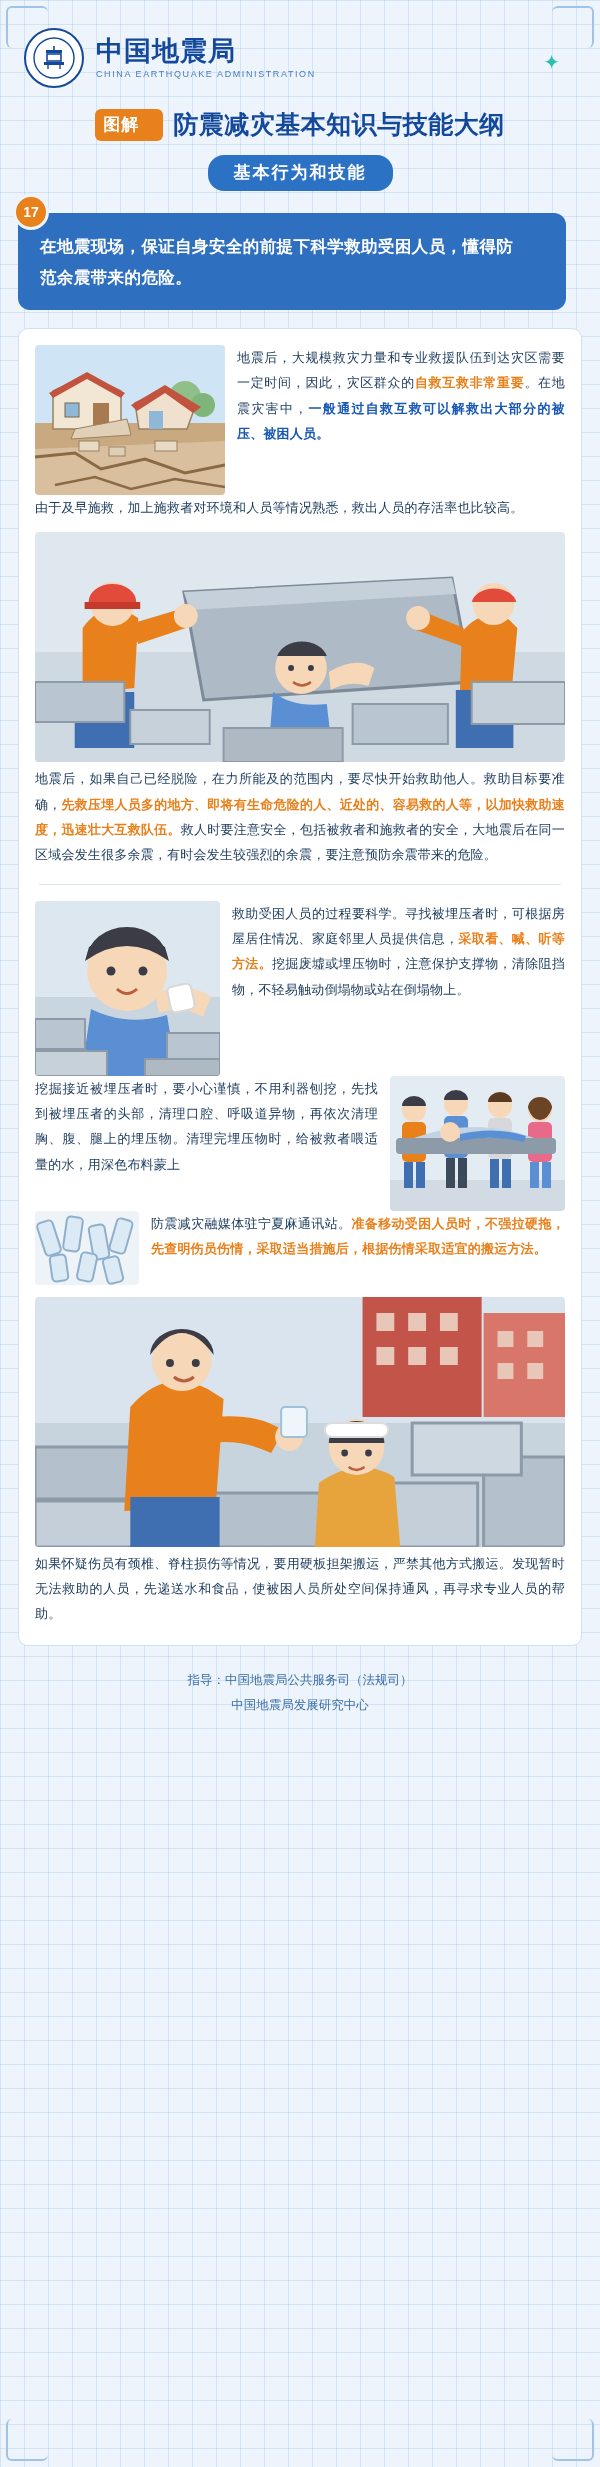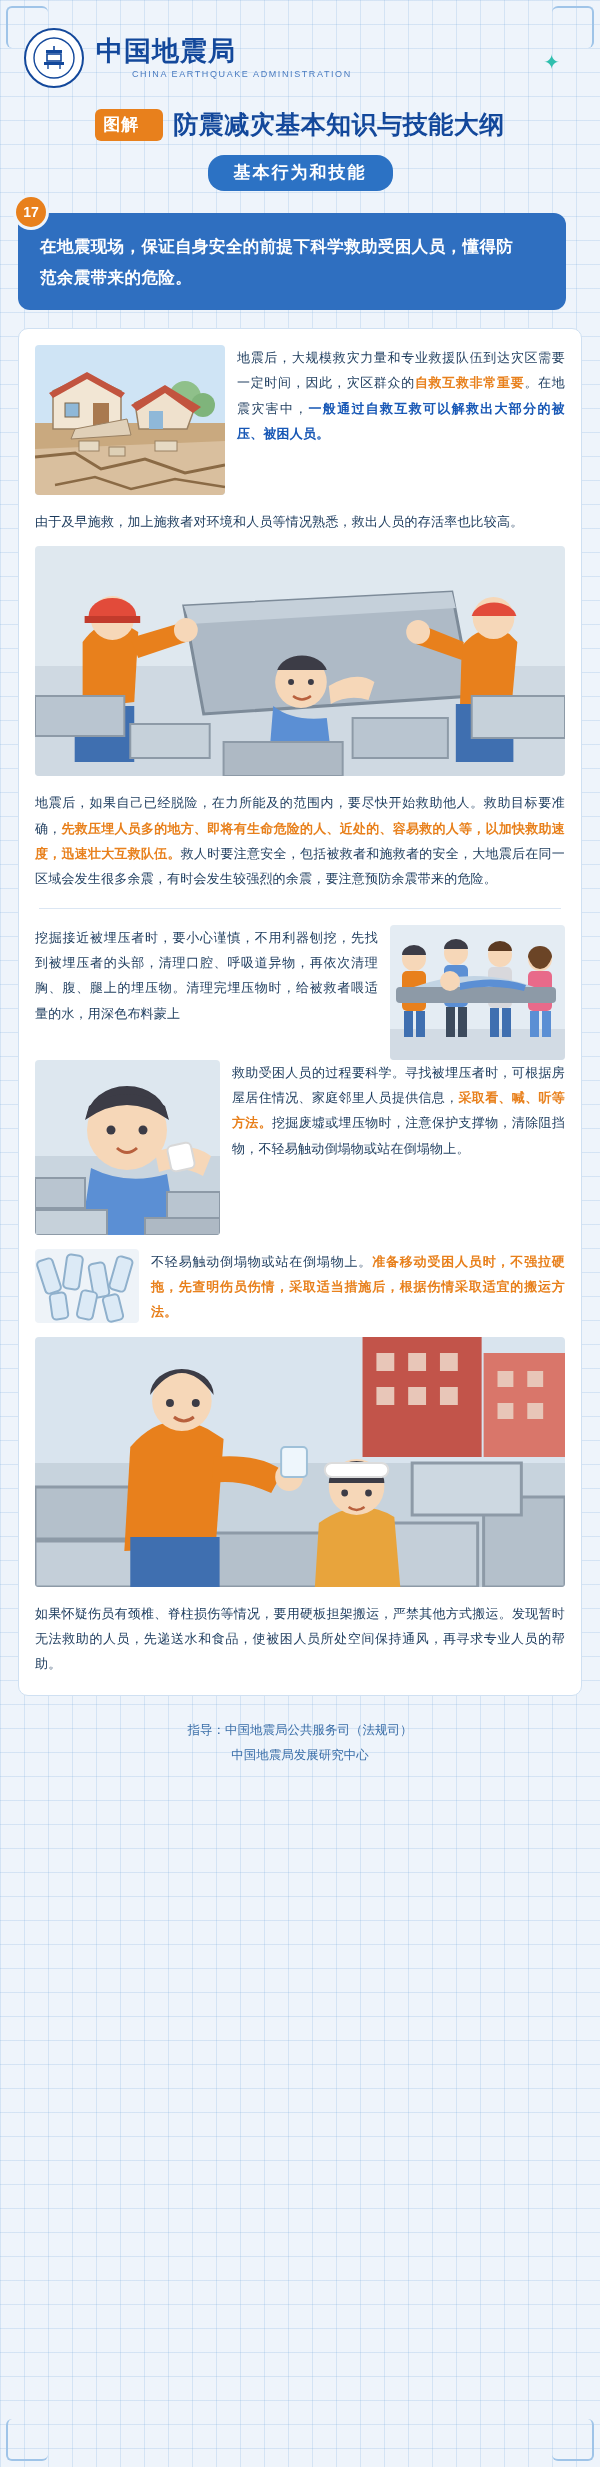--- a/index.html
+++ b/index.html
@@ -54,21 +54,20 @@
     font-size: 27px;
     font-weight: bold;
     color: #13489b;
     letter-spacing: 1px;
   }
   .org-en {
     font-size: 9px;
     color: #4a7bc0;
     letter-spacing: 1.6px;
     margin-top: 5px;
-    padding-left: 36px;
   }
   .sparkle {
     position: absolute;
     right: 26px;
     top: 34px;
     color: #2fbfae;
     font-size: 20px;
     line-height: 1;
   }
   
@@ -158,21 +157,21 @@
     letter-spacing: 0.2px;
   }
   .hl-orange { color: #e8801c; font-weight: bold; }
   .hl-blue { color: #1757b5; font-weight: bold; }
   .row {
     display: flex;
     gap: 12px;
     align-items: flex-start;
   }
   .row .para { flex: 1 1 auto; }
-  .mt14 { margin-top: 14px; }
+  .mt14 { }
   .divider {
     height: 1px;
     background: #dbe6f3;
     margin: 16px 4px;
   }
   
   .illus {
     border-radius: 4px;
     overflow: hidden;
     flex: 0 0 auto;
@@ -317,20 +316,49 @@
         <rect x="440" y="150" width="94" height="42" fill="#c6d1da" stroke="#8d9aa7" stroke-width="2"></rect>
         <rect x="190" y="196" width="120" height="34" fill="#aeb9c4" stroke="#8d9aa7" stroke-width="2"></rect>
       </svg>
     </div>
 
     <div class="para mt14">
       <span>地震后，如果自己已经脱险，在力所能及的范围内，要尽快开始救助他人。救助目标要准确，</span><span class="hl-orange">先救压埋人员多的地方、即将有生命危险的人、近处的、容易救的人等，以加快救助速度，迅速壮大互救队伍。</span><span>救人时要注意安全，包括被救者和施救者的安全，大地震后在同一区域会发生很多余震，有时会发生较强烈的余震，要注意预防余震带来的危险。</span>
     </div>
 
     <div class="divider"></div>
+
+    <div class="row">
+      <div class="illus">
+        <svg width="185" height="175" viewBox="0 0 185 175" aria-hidden="true">
+          <rect width="185" height="175" fill="#dde7ef"></rect>
+          <rect y="96" width="185" height="79" fill="#c9d5df"></rect>
+
+          <circle cx="92" cy="70" r="40" fill="#f6d7b8"></circle>
+          <path d="M52 58 a40 32 0 0 1 80 0 q-12 -20 -40 -20 t-40 20 z" fill="#3c3c46"></path>
+          <path d="M50 60 q42 -30 84 0 l-4 -14 q-38 -24 -76 0 z" fill="#3c3c46"></path>
+          <circle cx="76" cy="70" r="4.5" fill="#3c3c46"></circle>
+          <circle cx="108" cy="70" r="4.5" fill="#3c3c46"></circle>
+          <path d="M82 88 q10 9 20 0" fill="none" stroke="#b8603d" stroke-width="3"></path>
+
+          <path d="M120 92 q34 -12 56 4 l-8 20 q-22 -12 -44 -4 z" fill="#f6d7b8"></path>
+          <rect x="134" y="84" width="24" height="26" rx="5" fill="#ffffff" stroke="#d8d8d8" stroke-width="2" transform="rotate(-12 146 97)"></rect>
+
+          <path d="M56 108 q36 18 76 6 l10 61 -96 0 z" fill="#5b8fd4"></path>
+
+          <rect x="0" y="118" width="50" height="30" fill="#b9c5d0" stroke="#8d9aa7" stroke-width="2"></rect>
+          <rect x="0" y="150" width="72" height="25" fill="#c6d1da" stroke="#8d9aa7" stroke-width="2"></rect>
+          <rect x="132" y="132" width="53" height="26" fill="#b9c5d0" stroke="#8d9aa7" stroke-width="2"></rect>
+          <rect x="110" y="158" width="75" height="17" fill="#aeb9c4" stroke="#8d9aa7" stroke-width="2"></rect>
+        </svg>
+      </div>
+      <div class="para">
+        <span>救助受困人员的过程要科学。寻找被埋压者时，可根据房屋居住情况、家庭邻里人员提供信息，</span><span class="hl-orange">采取看、喊、听等方法。</span><span>挖掘废墟或埋压物时，注意保护支撑物，清除阻挡物，不轻易触动倒塌物或站在倒塌物上。</span>
+      </div>
+    </div>
 
     <div class="row mt14">
       <div class="para">挖掘接近被埋压者时，要小心谨慎，不用利器刨挖，先找到被埋压者的头部，清理口腔、呼吸道异物，再依次清理胸、腹、腿上的埋压物。清理完埋压物时，给被救者喂适量的水，用深色布料蒙上</div>
       <div class="illus">
         <svg width="175" height="135" viewBox="0 0 175 135" aria-hidden="true">
           <rect width="175" height="135" fill="#e4ecf3"></rect>
           <rect y="104" width="175" height="31" fill="#d2dbe4"></rect>
 
           <g>
             <circle cx="24" cy="34" r="12" fill="#f6d7b8"></circle>
@@ -362,66 +390,37 @@
           </g>
 
           <rect x="6" y="62" width="160" height="16" rx="4" fill="#8d9aa7"></rect>
           <path d="M24 62 q60 -22 120 0 z" fill="#c2d4e4"></path>
           <circle cx="60" cy="56" r="10" fill="#f6d7b8"></circle>
           <path d="M70 58 q36 -8 66 2 l-2 6 q-34 -8 -64 -1 z" fill="#5b8fd4"></path>
         </svg>
       </div>
     </div>
 
-    <div class="row">
-      <div class="illus">
-        <svg width="185" height="175" viewBox="0 0 185 175" aria-hidden="true">
-          <rect width="185" height="175" fill="#dde7ef"></rect>
-          <rect y="96" width="185" height="79" fill="#c9d5df"></rect>
-
-          <circle cx="92" cy="70" r="40" fill="#f6d7b8"></circle>
-          <path d="M52 58 a40 32 0 0 1 80 0 q-12 -20 -40 -20 t-40 20 z" fill="#3c3c46"></path>
-          <path d="M50 60 q42 -30 84 0 l-4 -14 q-38 -24 -76 0 z" fill="#3c3c46"></path>
-          <circle cx="76" cy="70" r="4.5" fill="#3c3c46"></circle>
-          <circle cx="108" cy="70" r="4.5" fill="#3c3c46"></circle>
-          <path d="M82 88 q10 9 20 0" fill="none" stroke="#b8603d" stroke-width="3"></path>
-
-          <path d="M120 92 q34 -12 56 4 l-8 20 q-22 -12 -44 -4 z" fill="#f6d7b8"></path>
-          <rect x="134" y="84" width="24" height="26" rx="5" fill="#ffffff" stroke="#d8d8d8" stroke-width="2" transform="rotate(-12 146 97)"></rect>
-
-          <path d="M56 108 q36 18 76 6 l10 61 -96 0 z" fill="#5b8fd4"></path>
-
-          <rect x="0" y="118" width="50" height="30" fill="#b9c5d0" stroke="#8d9aa7" stroke-width="2"></rect>
-          <rect x="0" y="150" width="72" height="25" fill="#c6d1da" stroke="#8d9aa7" stroke-width="2"></rect>
-          <rect x="132" y="132" width="53" height="26" fill="#b9c5d0" stroke="#8d9aa7" stroke-width="2"></rect>
-          <rect x="110" y="158" width="75" height="17" fill="#aeb9c4" stroke="#8d9aa7" stroke-width="2"></rect>
-        </svg>
-      </div>
-      <div class="para">
-        <span>救助受困人员的过程要科学。寻找被埋压者时，可根据房屋居住情况、家庭邻里人员提供信息，</span><span class="hl-orange">采取看、喊、听等方法。</span><span>挖掘废墟或埋压物时，注意保护支撑物，清除阻挡物，不轻易触动倒塌物或站在倒塌物上。</span>
-      </div>
-    </div>
-
     <div class="row mt14">
       <div class="illus">
         <svg width="104" height="74" viewBox="0 0 104 74" aria-hidden="true">
           <rect width="104" height="74" fill="#eef3f8"></rect>
           <g stroke="#8fb0cc" stroke-width="2" fill="#dceaf6">
             <rect x="6" y="10" width="16" height="34" rx="4" transform="rotate(-18 14 27)"></rect>
             <rect x="30" y="6" width="16" height="34" rx="4" transform="rotate(8 38 23)"></rect>
             <rect x="56" y="14" width="16" height="34" rx="4" transform="rotate(-10 64 31)"></rect>
             <rect x="78" y="8" width="16" height="34" rx="4" transform="rotate(16 86 25)"></rect>
             <rect x="16" y="44" width="16" height="26" rx="4" transform="rotate(-8 24 57)"></rect>
             <rect x="44" y="42" width="16" height="28" rx="4" transform="rotate(12 52 56)"></rect>
             <rect x="70" y="46" width="16" height="26" rx="4" transform="rotate(-14 78 59)"></rect>
           </g>
         </svg>
       </div>
       <div class="para">
-        <span>不轻易触动倒塌物或站在倒塌物上。</span><span class="hl-orange">准备移动受困人员时，不强拉硬拖，先查明伤员伤情，采取适当措施后，根据伤情采取适宜的搬运方法。</span>
+        <span>防震减灾融媒体驻宁夏麻通讯站。</span><span class="hl-orange">准备移动受困人员时，不强拉硬拖，先查明伤员伤情，采取适当措施后，根据伤情采取适宜的搬运方法。</span>
       </div>
     </div>
 
     <div class="illus illus-full">
       <svg width="100%" height="250" viewBox="0 0 534 250" preserveAspectRatio="none" aria-hidden="true">
         <rect width="534" height="250" fill="#d9e4ee"></rect>
 
         <rect x="330" y="0" width="120" height="120" fill="#c2544a"></rect>
         <rect x="452" y="16" width="82" height="104" fill="#d9766a"></rect>
         <g fill="#e8c6b8">

